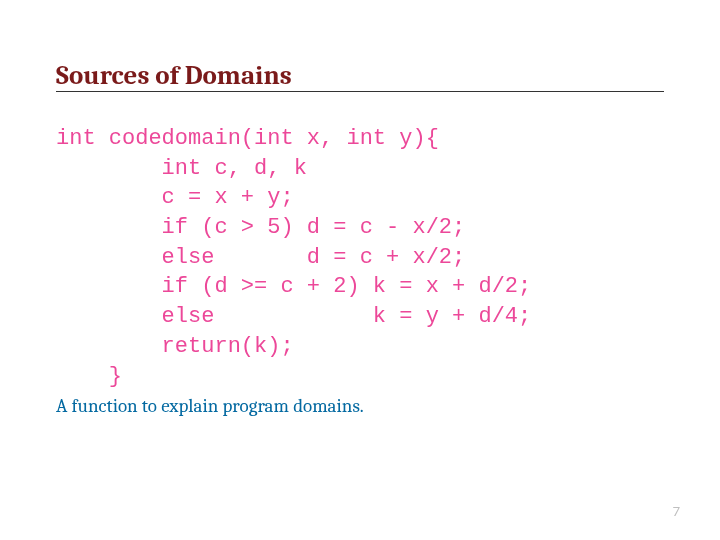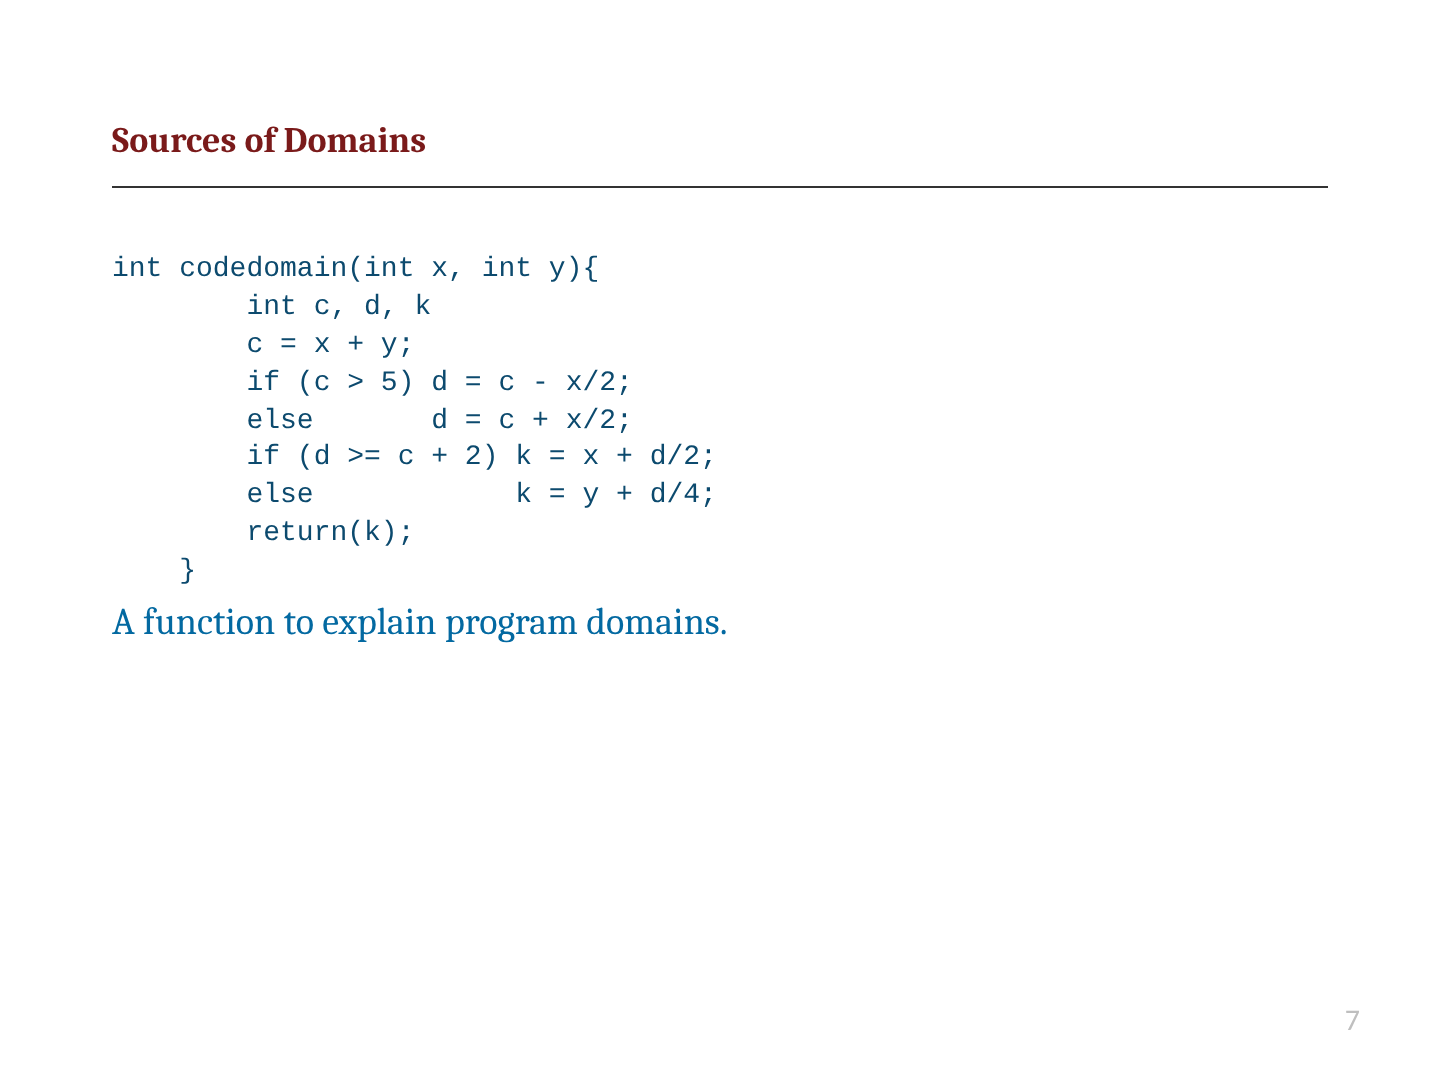--- a/index.html
+++ b/index.html
@@ -7,33 +7,33 @@
     .slide {
       width: 720px;
       height: 540px;
       background: #fff;
       padding: 60px 56px 40px 56px;
       position: relative;
       font-family: Georgia, 'Times New Roman', serif;
     }
     .title {
       color: #7a1a1a;
-      font-size: 18px;
+      font-size: 27px;
       font-weight: bold;
       border-bottom: 1px solid #333;
-      padding-bottom: 12px;
+      padding-bottom: 0;
       margin-bottom: 32px;
       font-family: Cambria, Georgia, serif;
     }
     .code {
       font-family: 'Courier New', Courier, monospace;
-      font-size: 14px;
+      font-size: 22px;
       line-height: 1.35;
       white-space: pre;
-      color: #0c4a6e;
+      color: #ec4899;
     }
     .caption {
       font-family: Cambria, Georgia, serif;
       font-size: 19px;
       color: #0369a1;
       margin-top: 4px;
     }
     .page-number {
       position: absolute;
       bottom: 20px;

